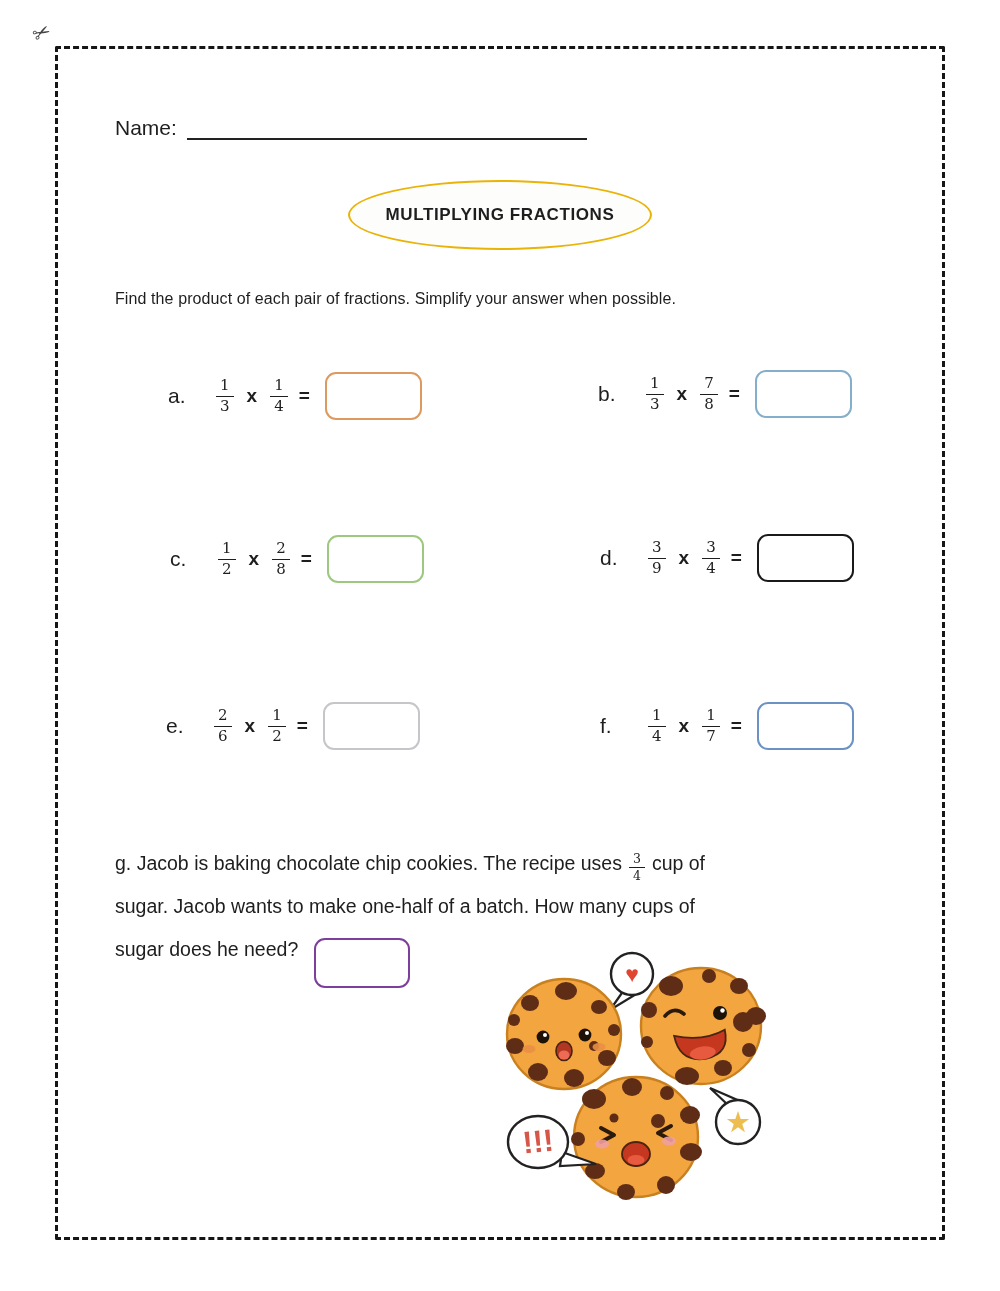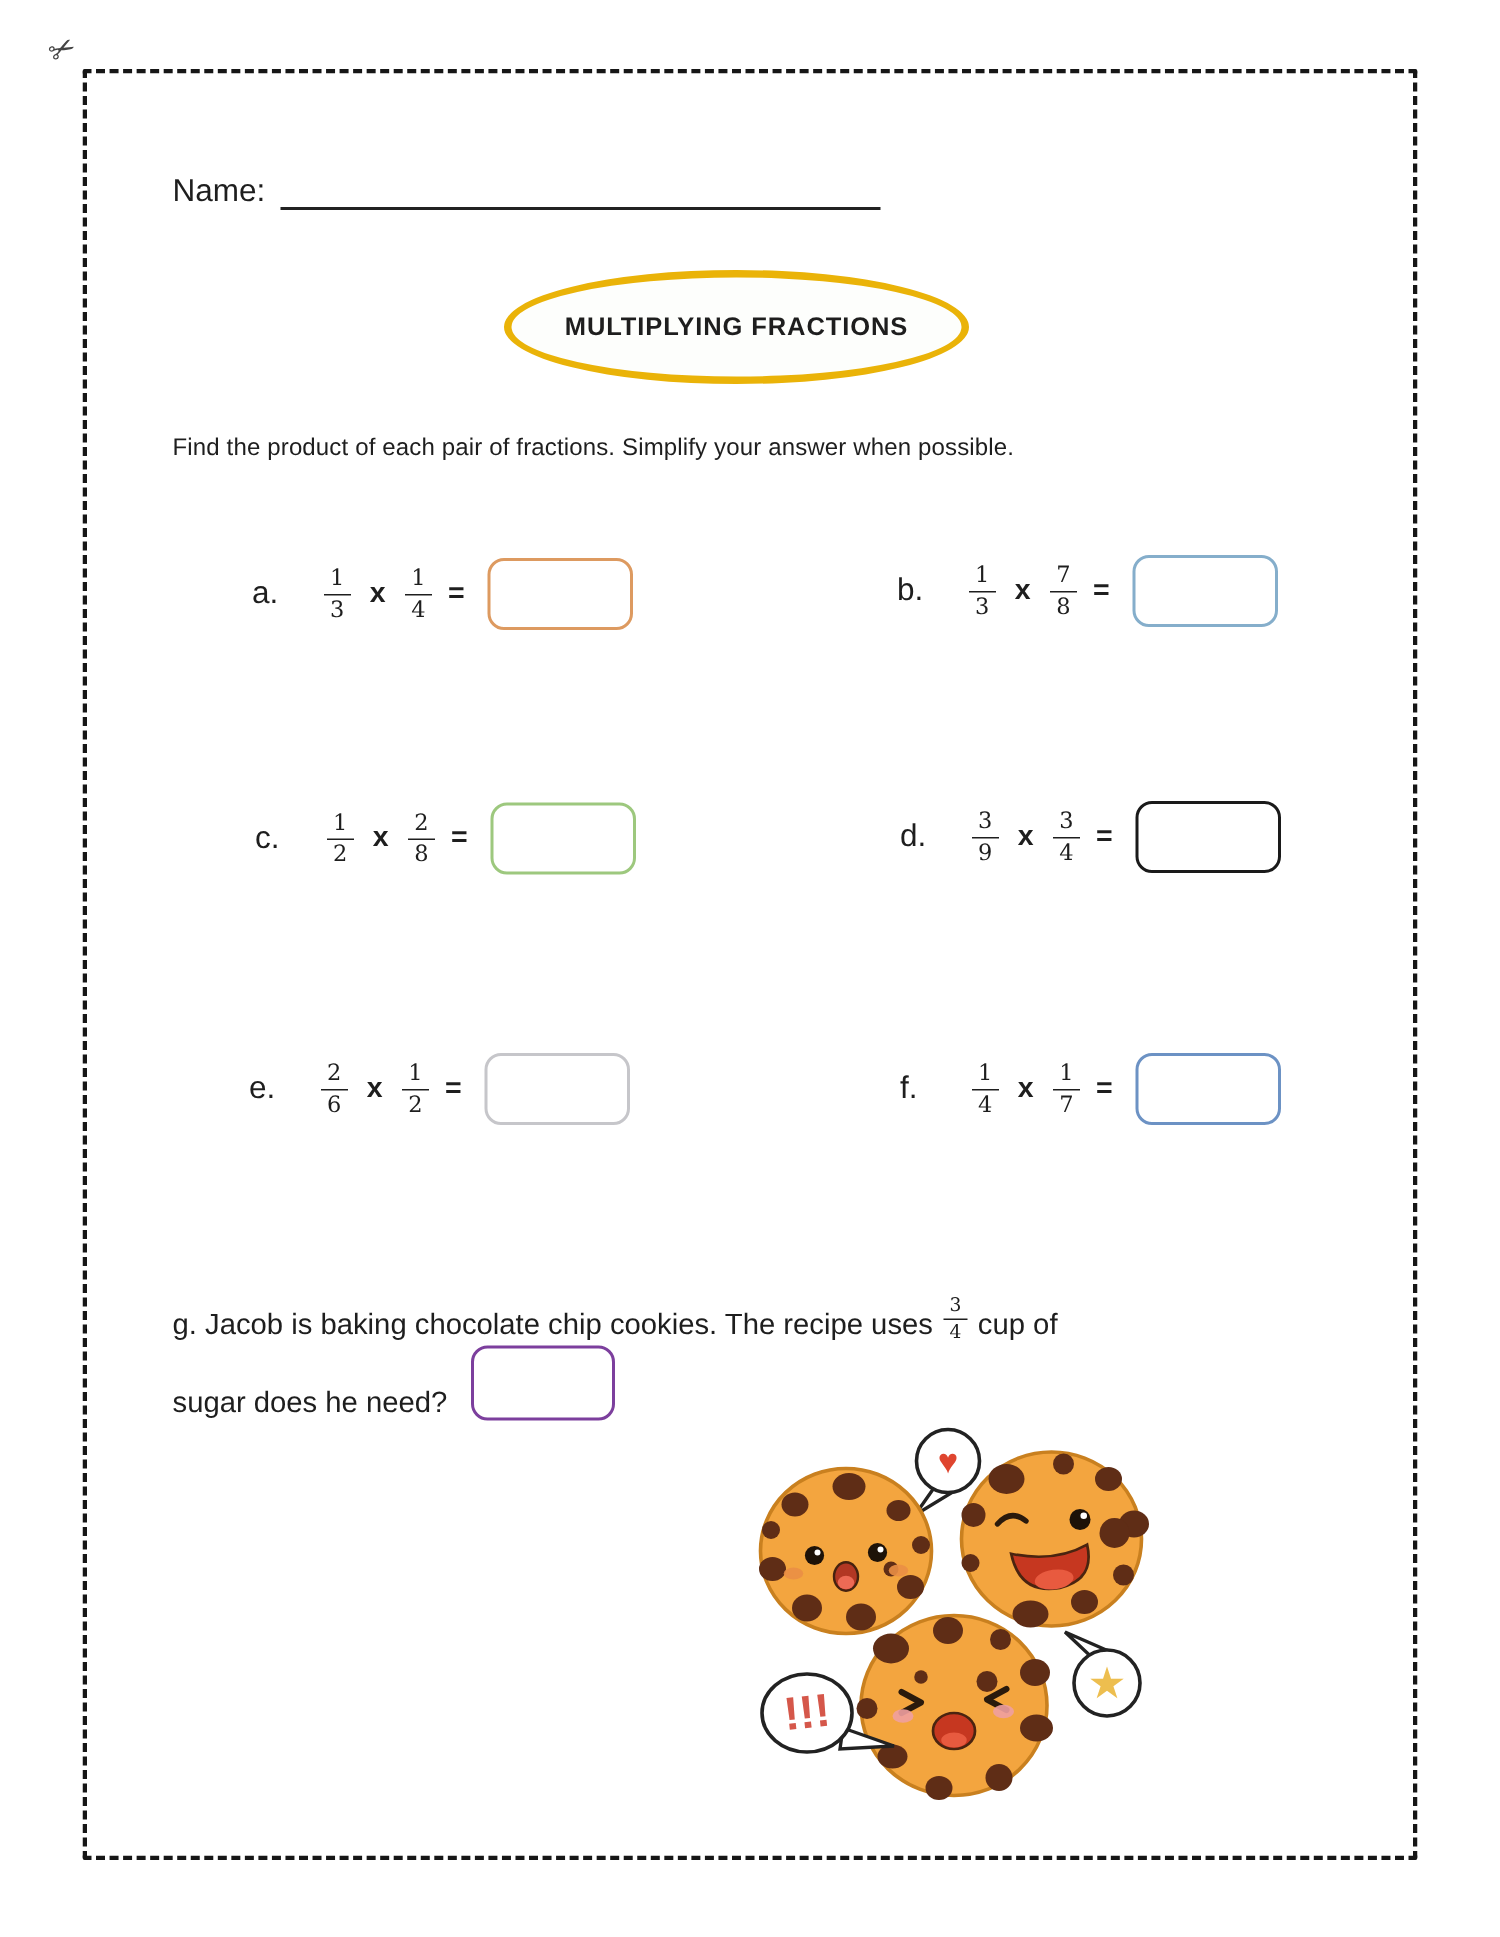--- a/index.html
+++ b/index.html
@@ -16,22 +16,22 @@
     transform:rotate(-28deg);
   }
   .name-row{
     position:absolute;left:115px;top:114px;font-size:21px;display:flex;align-items:flex-end;justify-content:center;
   }
   .name-blank{
     display:inline-block;width:400px;height:24px;margin-left:10px;
     border-bottom:2.4px solid #222;
   }
   .title-ellipse{
-    position:absolute;left:336px;top:180px;width:300px;height:66px;
-    border:5px solid #eab308;border-radius:50%;
+    position:absolute;left:348px;top:180px;width:300px;height:66px;
+    border:2px solid #eab308;border-radius:50%;
     display:flex;align-items:center;justify-content:center;
     font-weight:bold;font-size:17px;letter-spacing:.6px;background:#fdfefc;
   }
   .instruction{
     position:absolute;left:115px;top:290px;font-size:16px;letter-spacing:.1px;
   }
   .problem{
     position:absolute;display:flex;align-items:center;height:58px;
   }
   .plabel{font-size:21px;margin-right:24px;width:24px;}
@@ -42,21 +42,21 @@
   .frac .num{padding:0 4px 1px;border-bottom:1.6px solid #1e1e1e;}
   .frac .den{padding-top:1px;}
   .op{font-size:19px;font-weight:bold;margin:0 13px;}
   .eq{margin:0 15px 0 11px;}
   .answer-box{
     width:93px;height:44px;border:2.6px solid #888;border-radius:11px;background:#fff;
   }
   .word-problem{
     position:absolute;left:115px;top:852px;width:770px;font-size:19.5px;
   }
-  .wp-line{display:flex;align-items:flex-end;height:43px;white-space:pre;}
+  .wp-line{display:flex;align-items:flex-start;height:43px;white-space:pre;}
   .wp-frac{font-size:12.5px;margin:0 7px;}
   .wp-box{
     width:92px;height:46px;border:2.6px solid #7c3f9d;border-radius:11px;
     margin-left:16px;background:#fff;
   }
   .cookies{position:absolute;left:500px;top:950px;}
 </style>
 </head>
 <body>
 
@@ -167,20 +167,23 @@
   </div>
 
   <div class="word-problem">
     <div class="wp-line">
       <span>g. Jacob is baking chocolate chip cookies. The recipe uses</span>
       <span class="frac wp-frac">
         <span class="num">3</span>
         <span class="den">4</span>
       </span>
       <span>cup of</span>
+    </div>
+    <div class="wp-line">
+      <span>sugar. Jacob wants to make one-half of a batch. How many cups of</span>
     </div>
     <div class="wp-line" style="height:52px;">
       <span>sugar does he need?</span>
       <div class="wp-box" style="border-color: rgb(124, 63, 157);"></div>
     </div>
   </div>
 
   <svg class="cookies" width="278" height="272" viewBox="0 0 278 272">
 
     <g transform="translate(132,24)">

